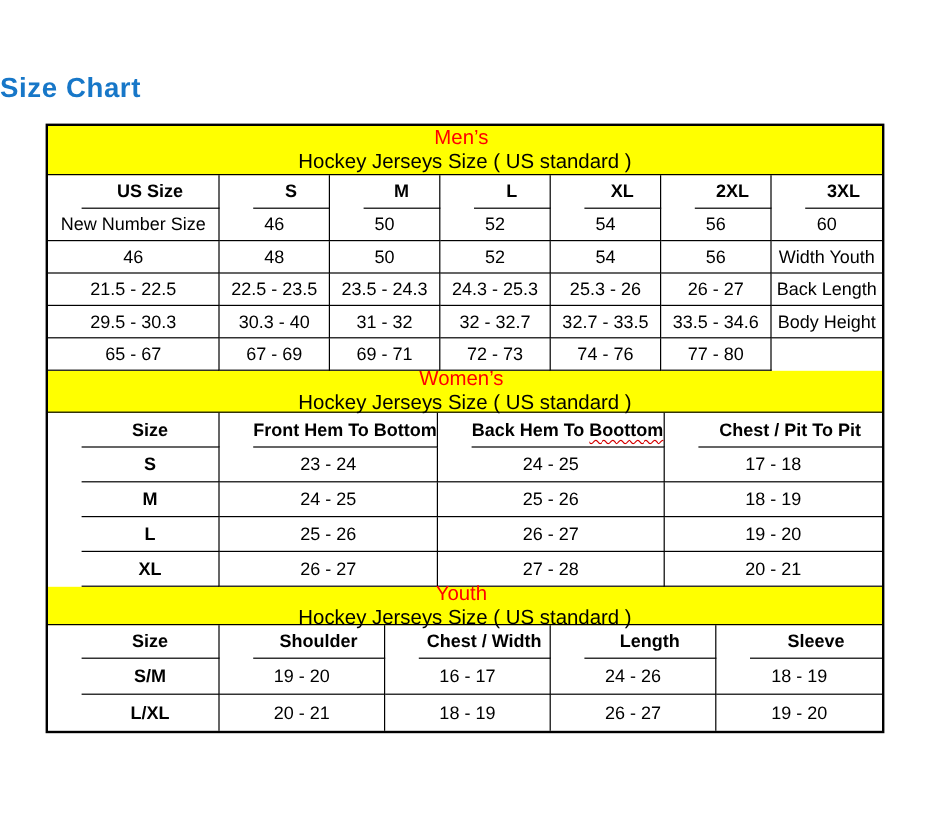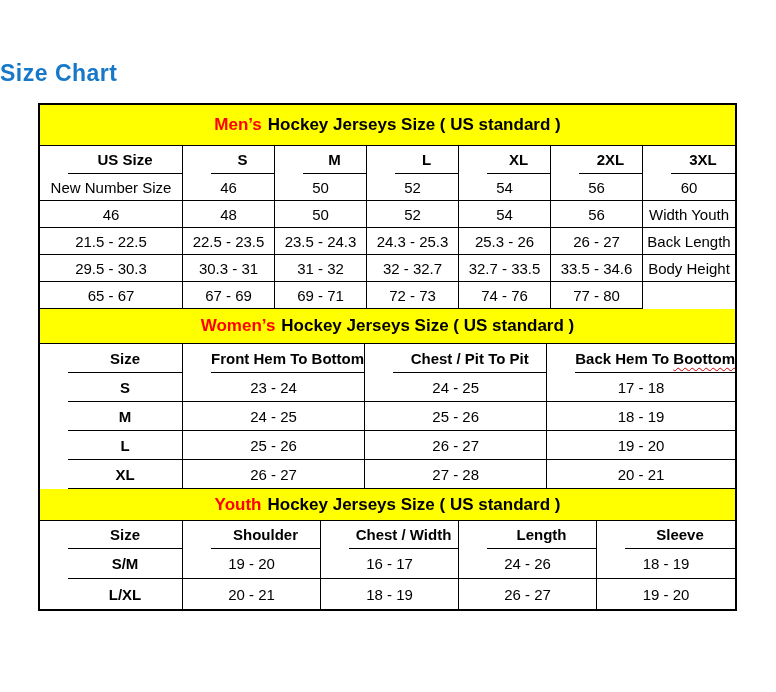--- a/index.html
+++ b/index.html
@@ -13,22 +13,23 @@
     font-size:23px;font-weight:bold;color:var(--title-color,#1777c8);
     letter-spacing:0.5px;
   }
   .chart-wrap{
     width:695px;margin:16px 0 0 38px;
     border:2px solid var(--border-color,#000);
   }
   .band{
     background:var(--band-bg,#ffff00);
     display:flex;align-items:center;justify-content:center;
-    font-weight:bold;font-size:17px;
+    font-weight:normal;font-size:17px;
     border-bottom:1px solid var(--border-color,#000);
+    flex-direction:column;
   }
   .band-m{height:40px}
   .band-w{height:34px}
   .band-y{height:31px}
   .hl{color:var(--highlight-color,#ff0000);margin-right:6px;}
   .grid{display:grid;}
   .mens{grid-template-columns:143px repeat(6,1fr);grid-template-rows:28px repeat(5,27px);}
   .womens{grid-template-columns:143px repeat(3,1fr);grid-template-rows:29px repeat(4,29px);}
   .youth{grid-template-columns:143px repeat(4,1fr);grid-template-rows:28px repeat(2,30px);}
   .c{
@@ -88,21 +89,21 @@
     <div class="c">Width Youth</div>
     <div class="c">21.5 - 22.5</div>
     <div class="c">22.5 - 23.5</div>
     <div class="c">23.5 - 24.3</div>
     <div class="c">24.3 - 25.3</div>
     <div class="c">25.3 - 26</div>
     <div class="c">26 - 27</div>
 
     <div class="c">Back Length</div>
     <div class="c">29.5 - 30.3</div>
-    <div class="c">30.3 - 31</div>
+    <div class="c">30.3 - 40</div>
     <div class="c">31 - 32</div>
     <div class="c">32 - 32.7</div>
     <div class="c">32.7 - 33.5</div>
     <div class="c">33.5 - 34.6</div>
 
     <div class="c">Body Height</div>
     <div class="c">65 - 67</div>
     <div class="c">67 - 69</div>
     <div class="c">69 - 71</div>
     <div class="c">72 - 73</div>
@@ -110,22 +111,22 @@
     <div class="c">77 - 80</div>
   </div>
 
   <div class="band band-w">
     <span class="hl">Women’s</span>
       <span>Hockey Jerseys Size ( US standard )</span>
   </div>
   <div class="grid womens">
     <div class="c b">Size</div>
     <div class="c b">Front Hem To Bottom</div>
+    <div class="c b"><span>Back Hem To </span><span class="misspell">Boottom</span></div>
     <div class="c b">Chest / Pit To Pit</div>
-    <div class="c b"><span>Back Hem To </span><span class="misspell">Boottom</span></div>
 
     <div class="c b">S</div>
     <div class="c">23 - 24</div>
     <div class="c">24 - 25</div>
     <div class="c">17 - 18</div>
 
     <div class="c b">M</div>
     <div class="c">24 - 25</div>
     <div class="c">25 - 26</div>
     <div class="c">18 - 19</div>

